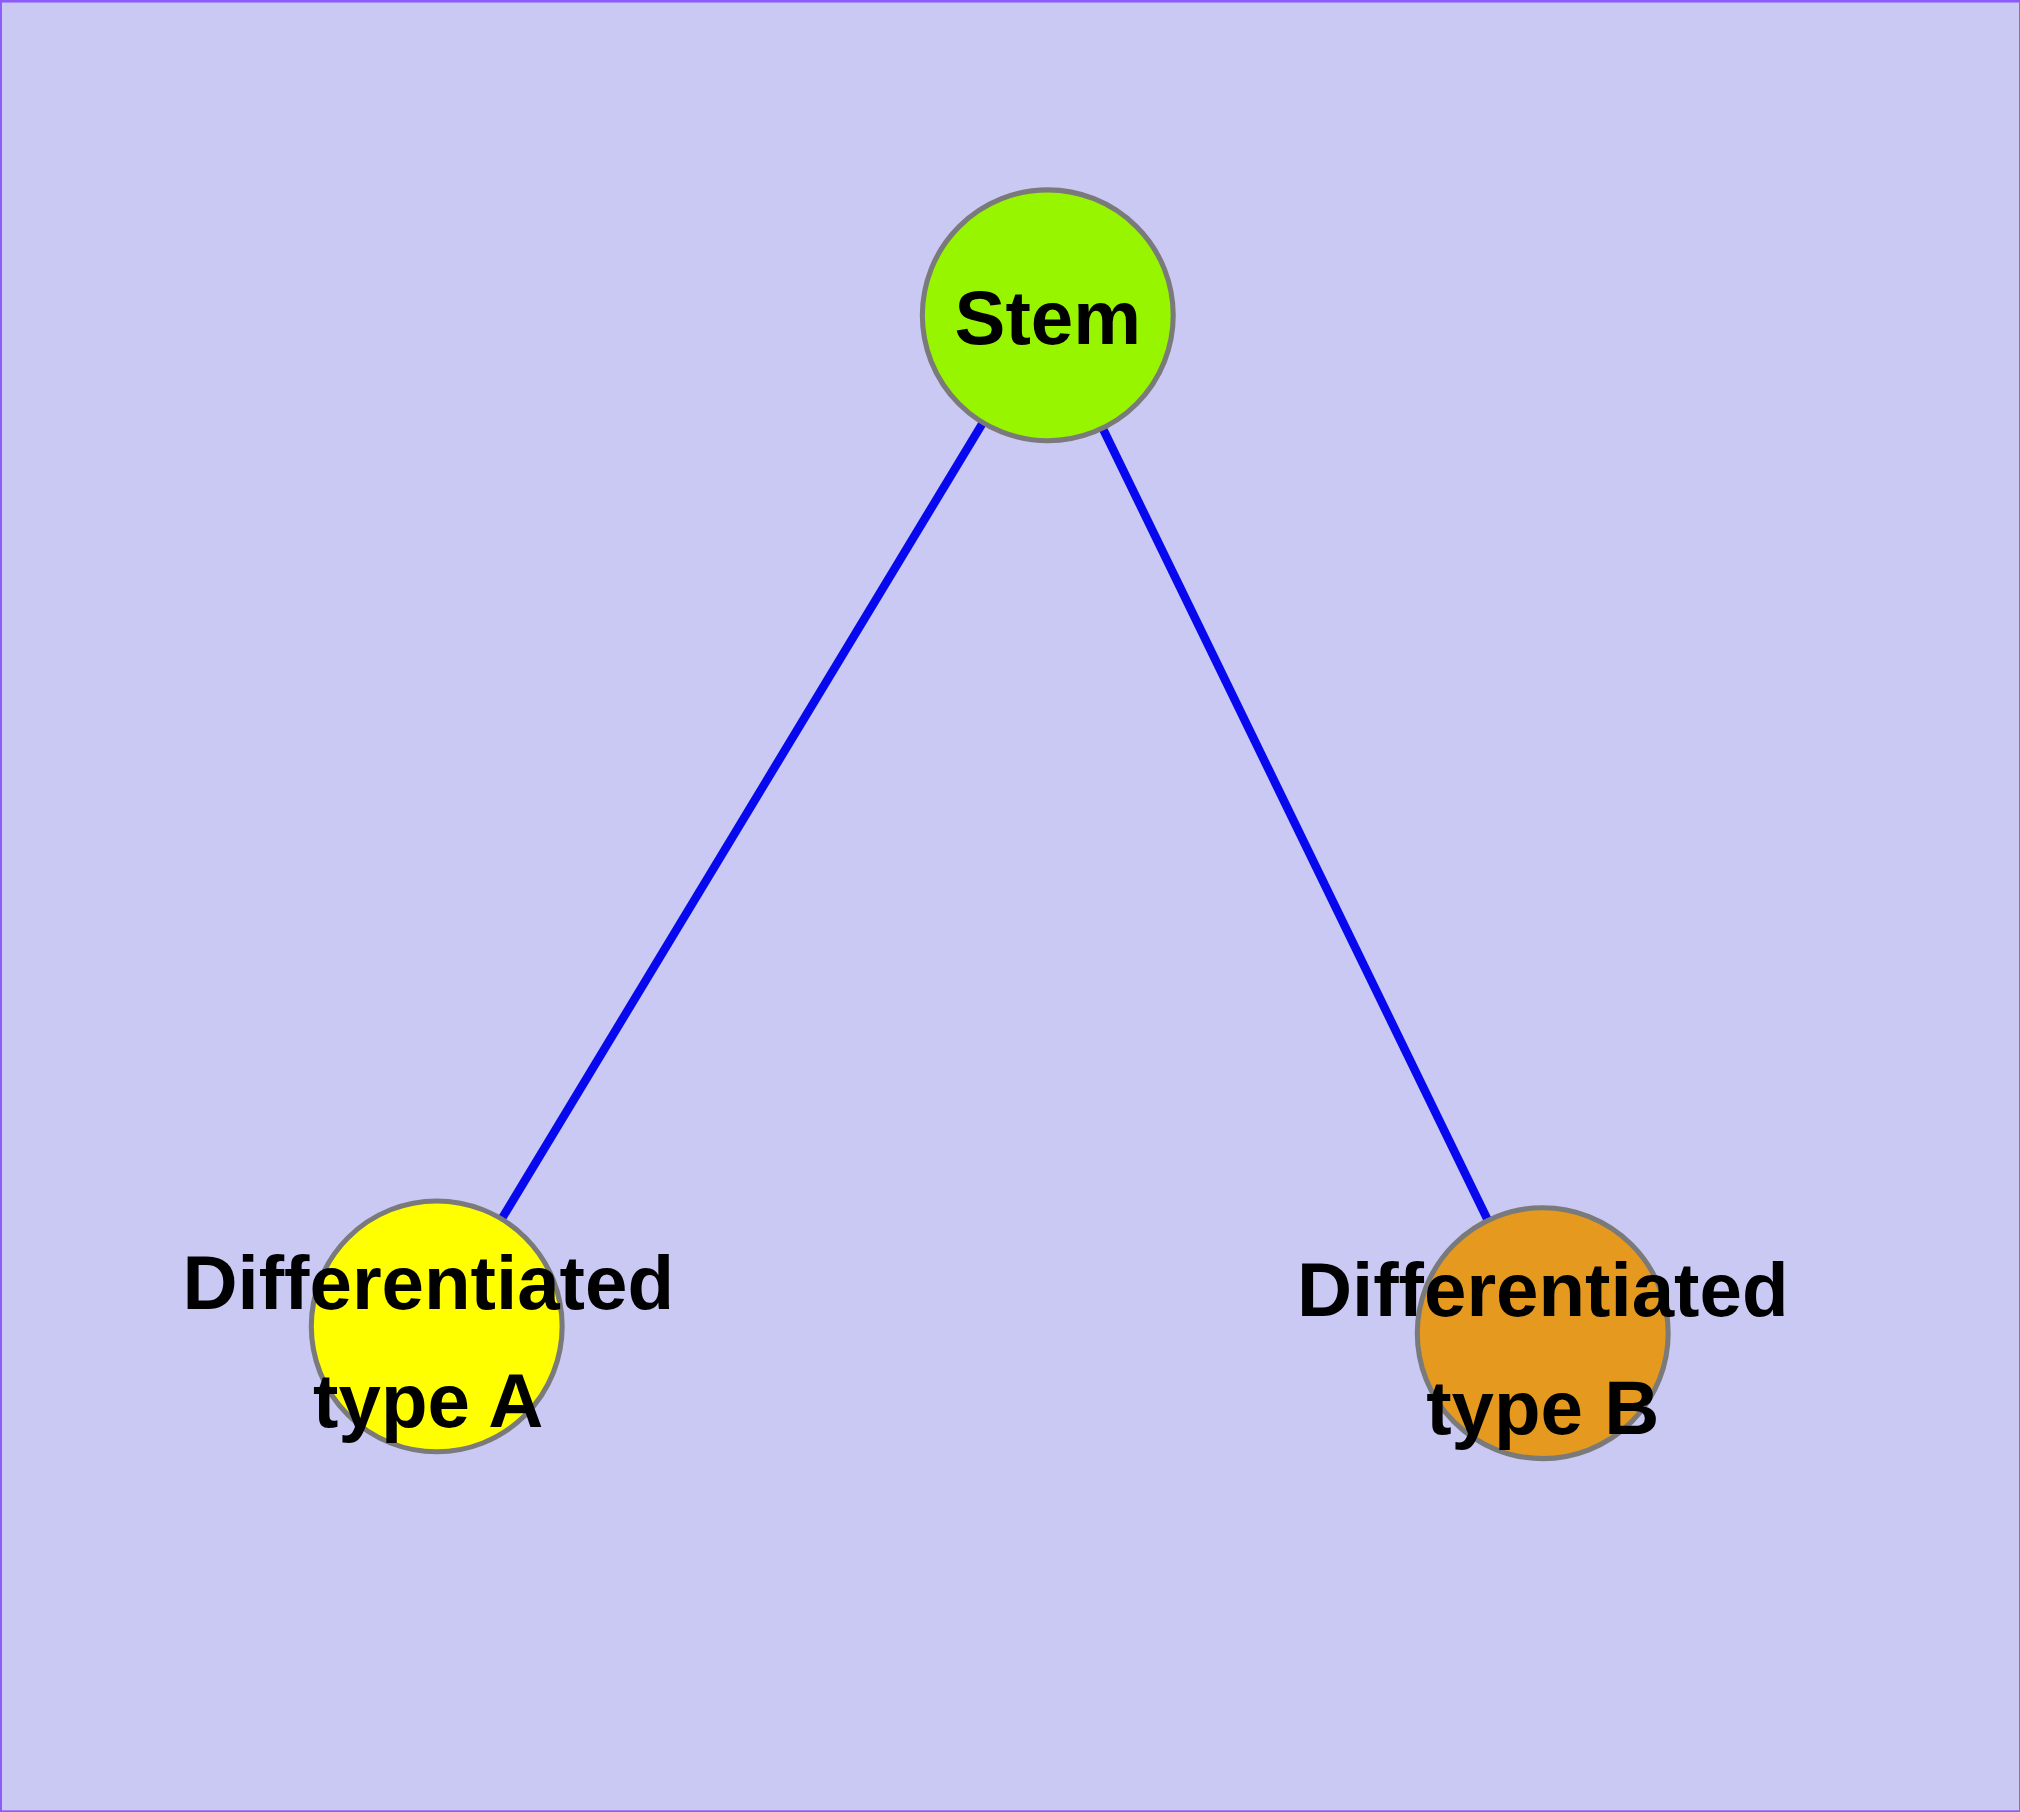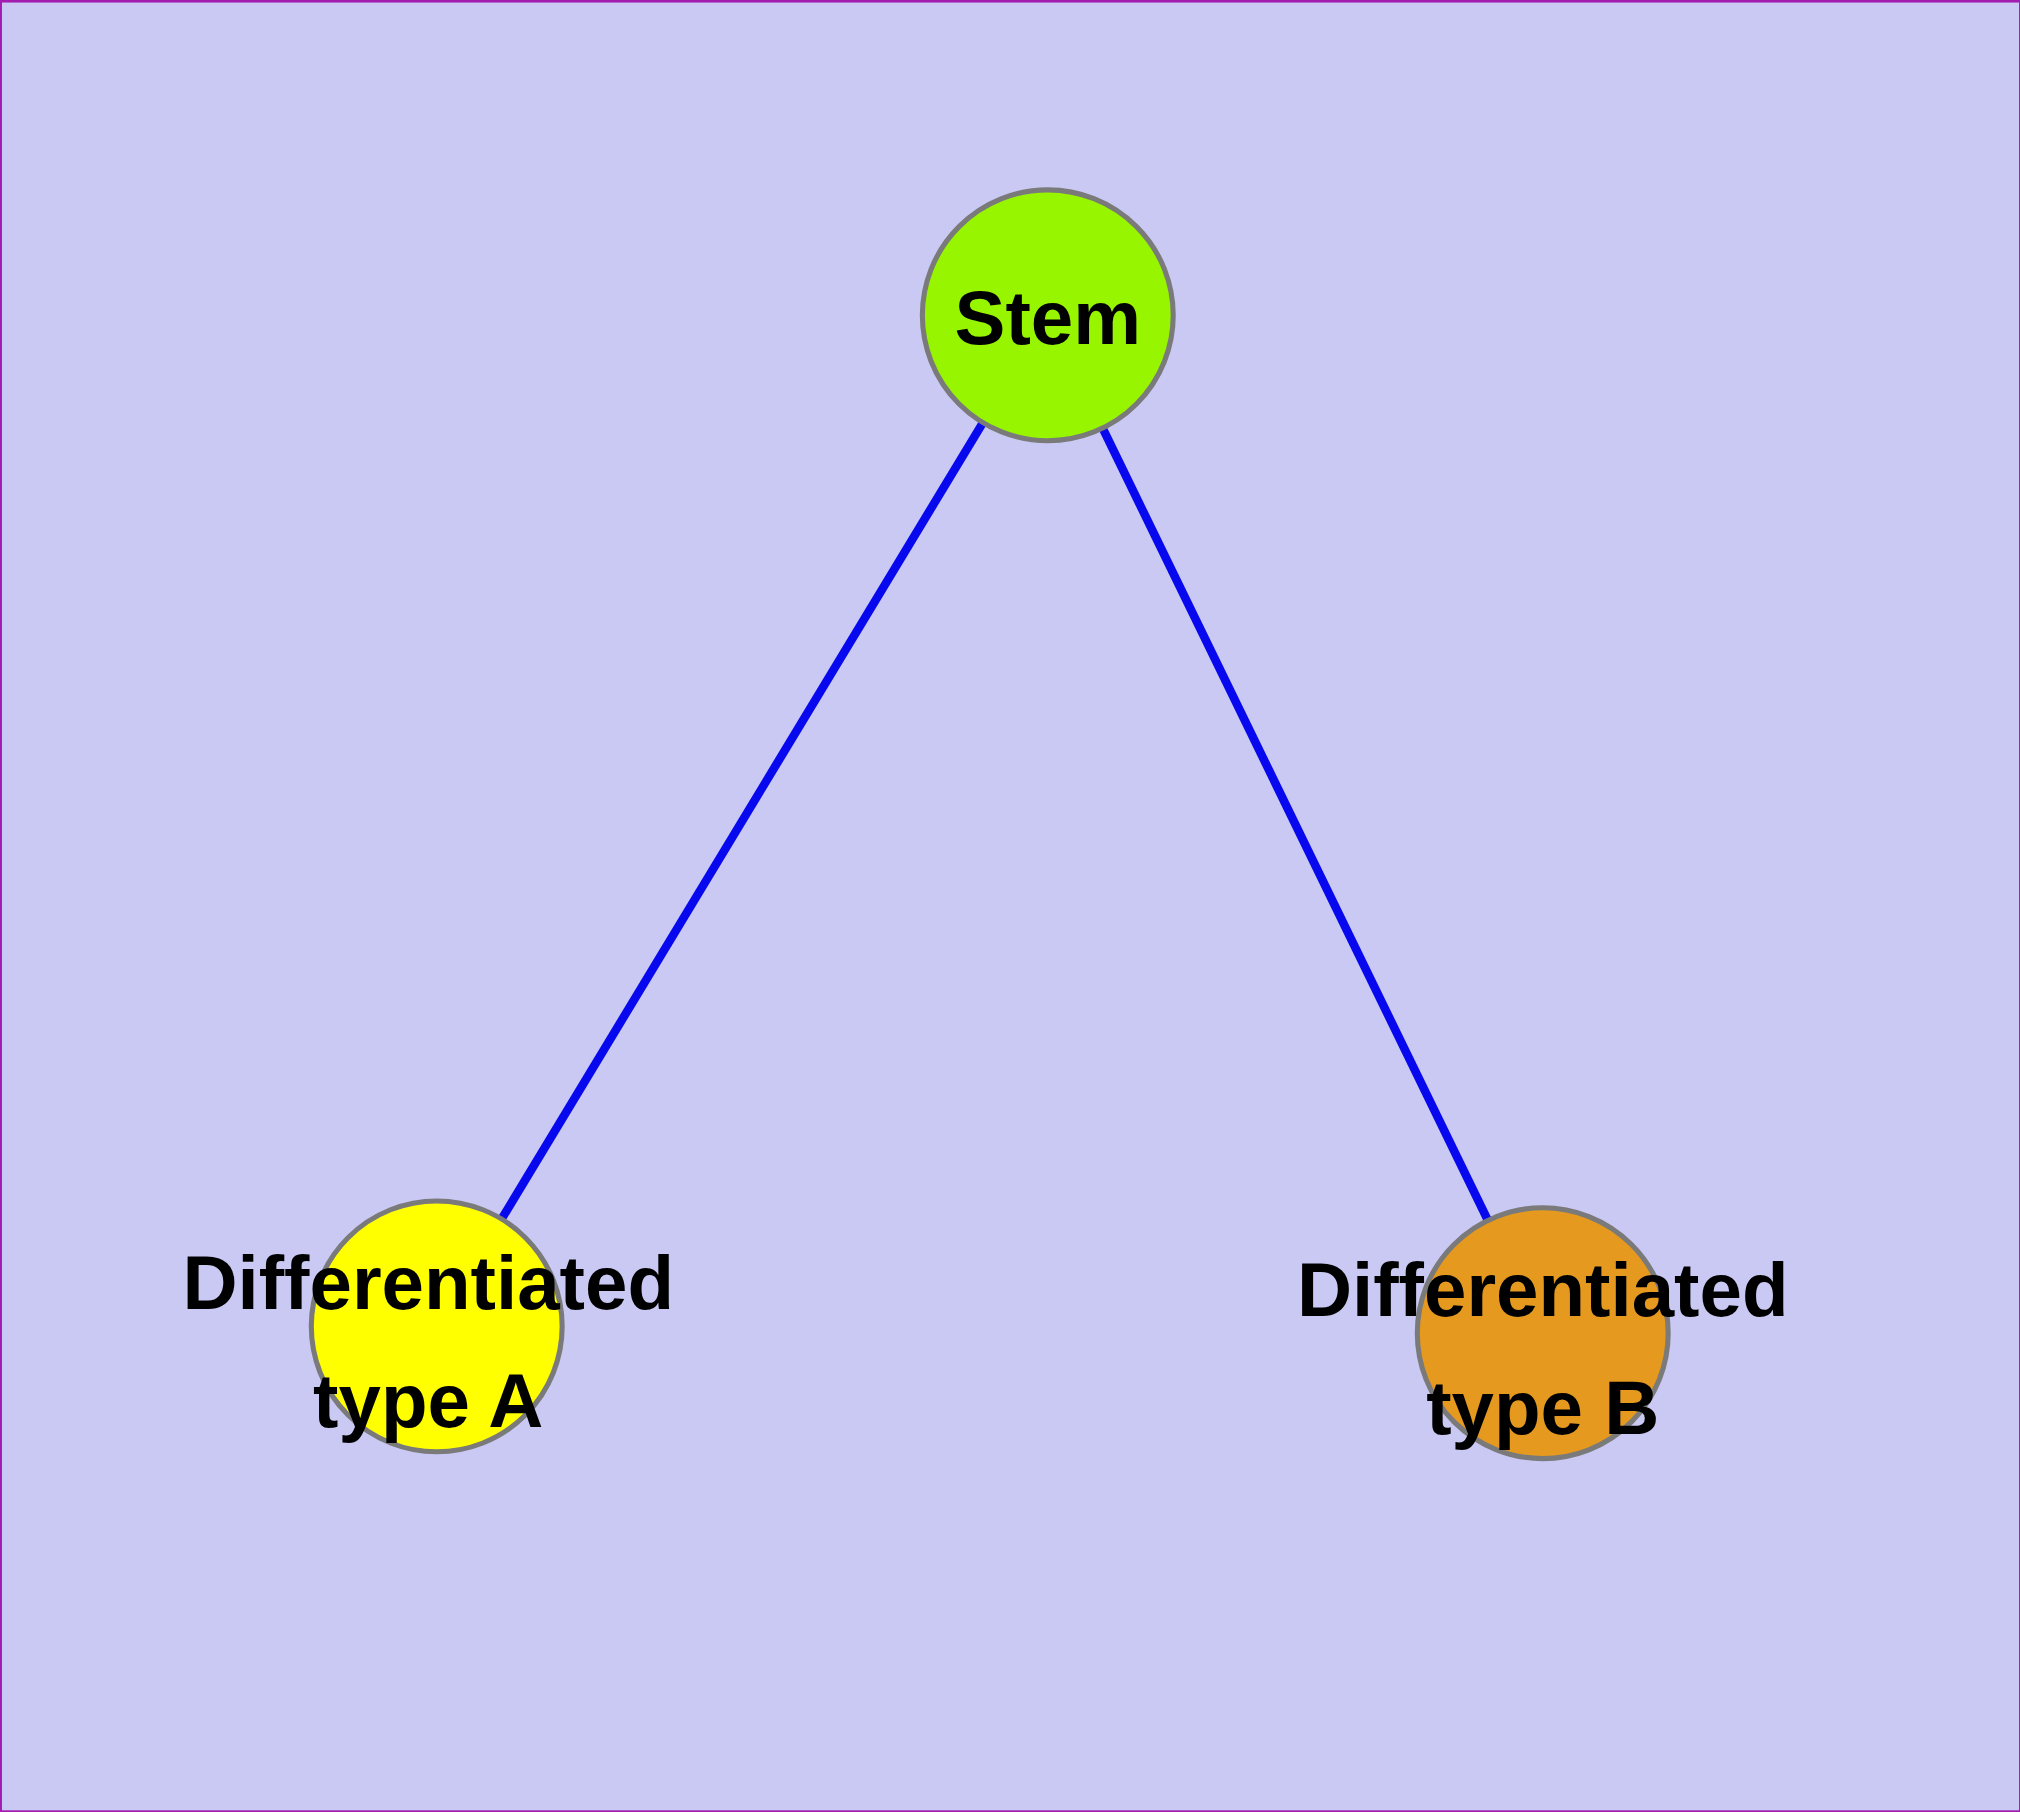--- a/index.html
+++ b/index.html
@@ -5,21 +5,21 @@
   html, body {
     margin: 0;
     padding: 0;
     background: #ffffff;
     font-family: "Liberation Sans", sans-serif;
   }
   .stage {
     position: relative;
     width: 2021px;
     height: 1812px;
-    background: #a21caf;
+    background: #8b5cf6;
     text-align: right;
   }
   svg { display: block; }
   .node-label {
     font-family: "Liberation Sans", sans-serif;
     font-weight: bold;
     font-size: 90px;
     text-anchor: middle;
   }
   .node-circle { cursor: pointer; }

